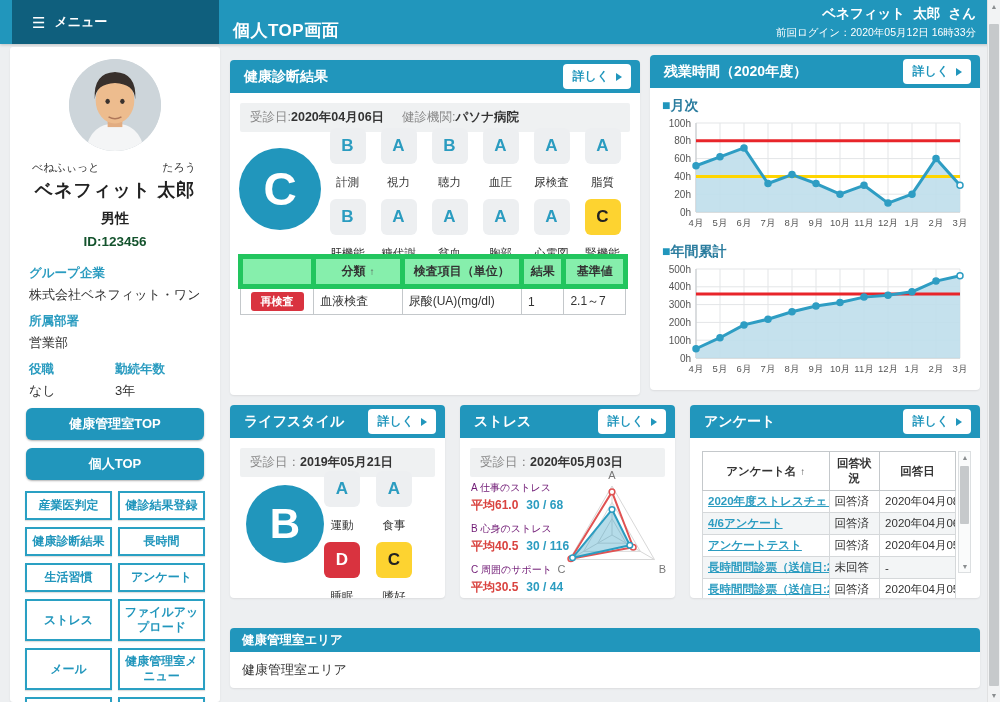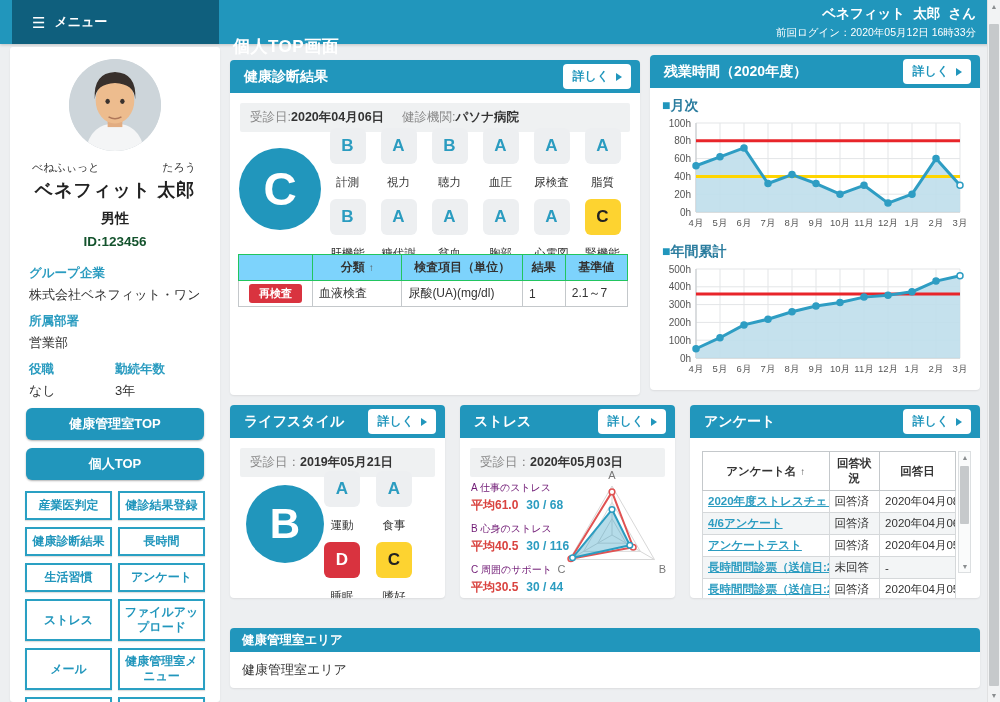--- a/index.html
+++ b/index.html
@@ -4,21 +4,21 @@
 <style>
   * { box-sizing: border-box; }
   body { margin:0; background:#edeff1; font-family:"Liberation Sans","DejaVu Sans",sans-serif; }
   .page { position:relative; width:1000px; height:702px; overflow:hidden; background:#edeff1; }
 
   
   .header { position:absolute; left:0; top:0; width:1000px; height:44px; background:#2196bc; box-shadow:0 1px 3px rgba(0,0,0,.2); }
   .menu-block { position:absolute; left:12px; top:0; width:207px; height:44px; background:#0f5f7d; color:#fff; display:flex; align-items:center; gap:9px; padding-left:20px; cursor:pointer; }
   .menu-glyph { font-size:15px; line-height:1; }
   .menu-label { font-size:13px; font-weight:bold; }
-  .header-title { position:absolute; left:233px; top:16px; height:60px; display:flex; align-items:center; color:#fff; font-size:17px; font-weight:bold; letter-spacing:.5px; }
+  .header-title { position:absolute; left:233px; top:0; height:60px; display:flex; align-items:center; color:#fff; font-size:17px; font-weight:bold; letter-spacing:.5px; }
   .header-right { position:absolute; right:24px; top:5px; text-align:right; color:#fff; }
   .header-user { font-size:13.5px; font-weight:bold;font-family:Liberation Mono, monospace; }
   .header-login { font-size:10.5px; margin-top:3px; }
 
   
   .page-scrollbar { position:absolute; right:0; top:0; width:13px; height:702px; background:#f2f3f4; border-left:1px solid #e0e1e2; z-index:20; }
   .sb-arrow { position:absolute; left:0; width:12px; text-align:center; font-size:7px; color:#8a8d8f; }
   .sb-thumb { position:absolute; left:1px; width:10px; background:#c6c9cb; border-radius:1px; }
   .page-scrollbar .sb-thumb { top:24px; height:662px; }
 
@@ -59,21 +59,21 @@
   .overall-circle { position:absolute; border-radius:50%; background:#2196bc; color:#fff; display:flex; align-items:center; justify-content:center; font-weight:bold; }
   #panel-health .overall-circle { left:9px; top:88px; width:82px; height:82px; font-size:46px; }
   .grades-grid { position:absolute; display:grid; }
   #health-grades { left:92px; top:68px; grid-template-columns:repeat(6,51px); row-gap:9px; }
   .grade-cell { text-align:center; }
   .grade-box { width:36px; height:36px; margin:0 auto; border-radius:6px; background:#edeff1; color:#2b9cc0; font-weight:bold; font-size:17px; display:flex; align-items:center; justify-content:center; }
   .grade-box.warn { background:#fdd330; color:#222; }
   .grade-box.danger { background:#d9333f; color:#fff; }
   .grade-label { font-size:11.5px; color:#333; margin-top:11px; }
   .h-table { position:absolute; left:8px; top:194px; width:390px; border-collapse:collapse; font-size:12px; table-layout:fixed; }
-  .h-table th { border:1px solid #22c55e; background:#7dd3fc; color:#333; font-weight:bold; padding:4px 2px; text-align:center; position:relative; }
+  .h-table th { border:5px solid #22c55e; background:#86efac; color:#333; font-weight:bold; padding:4px 2px; text-align:center; position:relative; }
   .h-table td { border:1px solid #c4c8cb; color:#333; padding:3px 6px; height:25px;margin-left:19px; }
   .sort-up { color:#555; font-size:10px; margin-left:4px; }
   .badge { display:inline-block; background:#d9333f; color:#fff; border-radius:3px; padding:2px 10px; font-size:11px; font-weight:bold; }
   .td-center { text-align:center; }
 
   
   .chart-title { margin:9px 0 1px 12px; font-size:14px; font-weight:bold; }
   .chart-title .sq { color:#2196bc; }
   .chart-title .tx { color:#2a7c9e; }
   .chart { display:block; margin-left:12px; }

